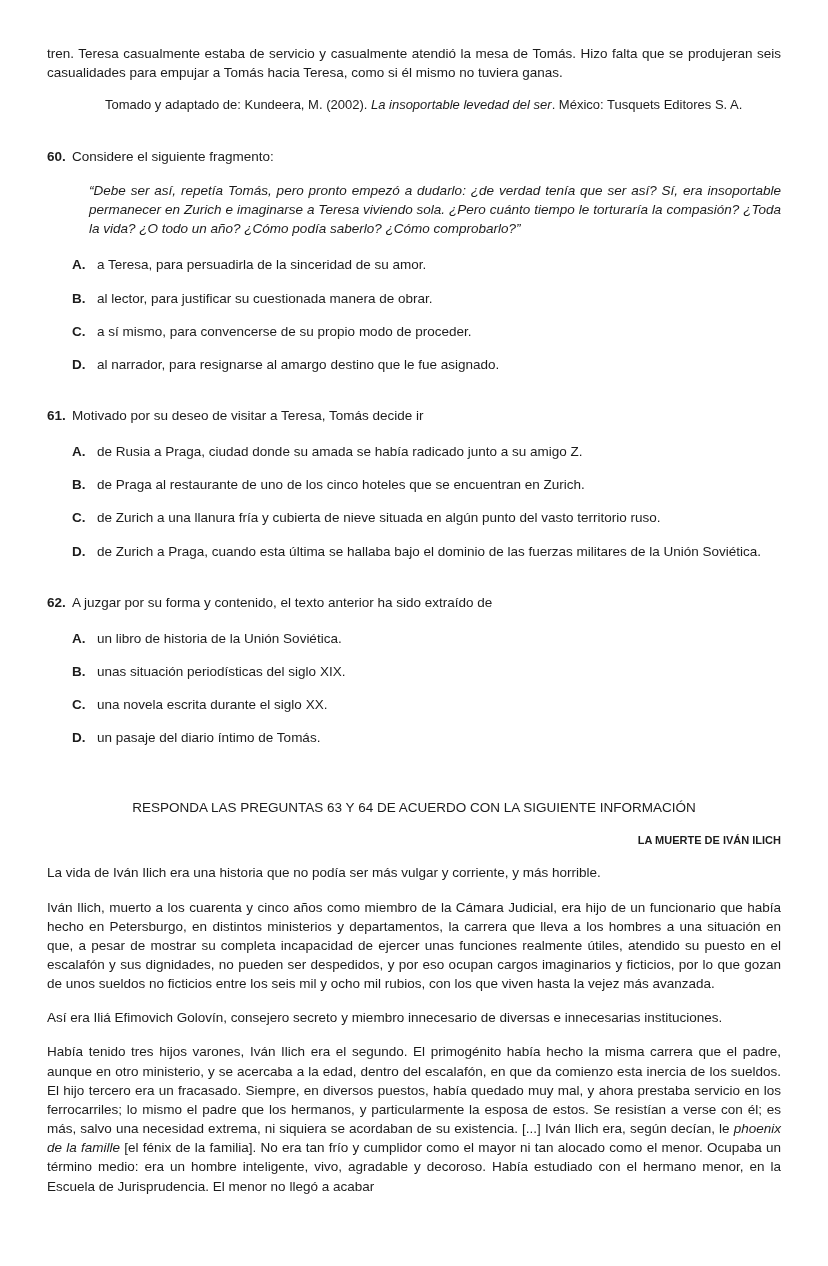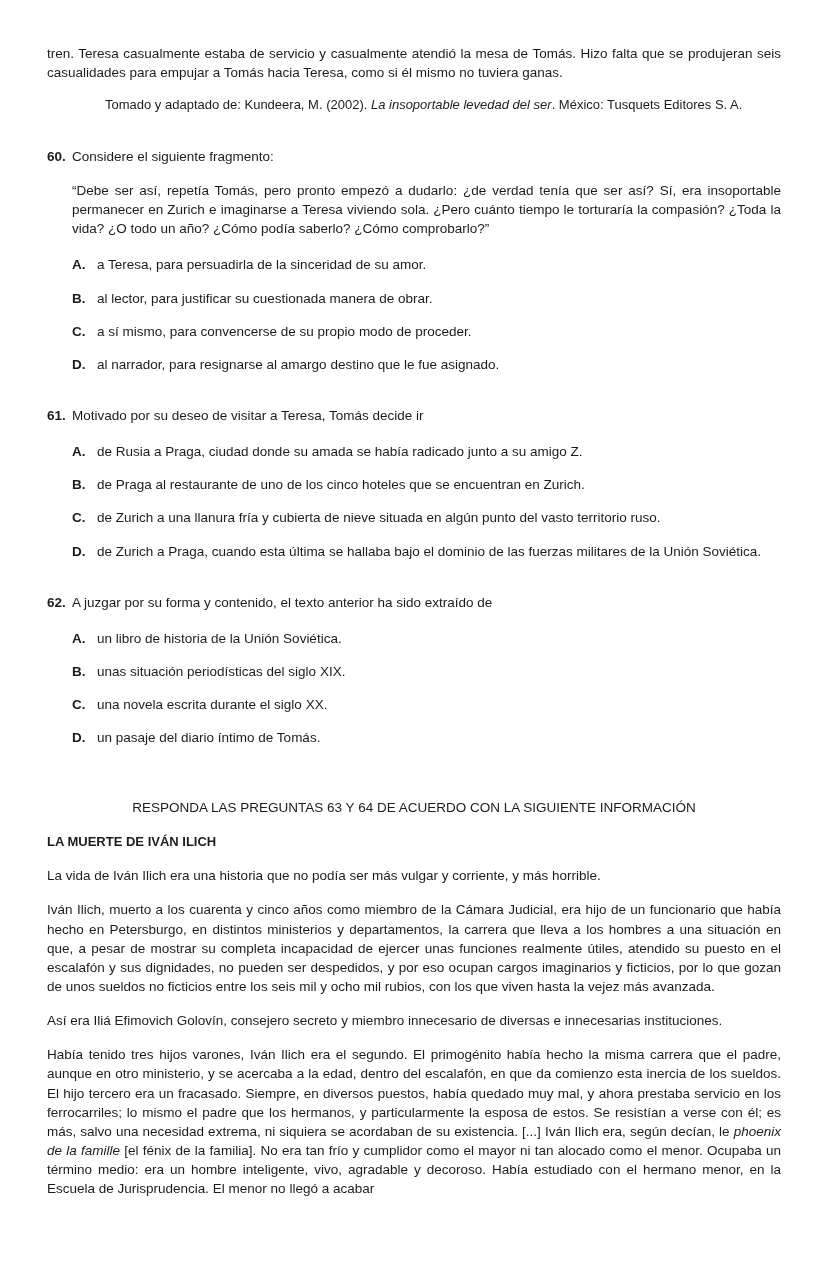--- a/index.html
+++ b/index.html
@@ -16,35 +16,35 @@
   .page { padding: 44px 47px 40px 47px; }
   .body-text { text-align: justify; }
   .citation {
     margin: 14px 0 0 58px;
     font-size: 13px;
   }
   .question { margin-top: 32px; }
   .q-row { display: flex; }
   .q-num { font-weight: bold; flex: 0 0 25px; width: 25px; }
   .q-text { flex: 1; }
-  .q-indent { margin-left: 25px; margin-top: 15px; }
+  .q-indent { margin-left: 42px; margin-top: 15px; font-style: italic; }
   .options { margin-top: 17px; margin-left: 25px; }
   .option { display: flex; margin-bottom: 14px; }
   .option:last-child { margin-bottom: 0; }
   .opt-letter { font-weight: bold; flex: 0 0 25px; width: 25px; }
   .opt-text { flex: 1; text-align: justify; }
   .section-instruction {
     text-align: center;
     font-weight: normal;
     margin-top: 50px;
   }
   .passage-title {
-    text-align: left;
+    text-align: right;
     font-weight: bold;
-    font-size: 13px;
+    font-size: 11px;
     margin-top: 16px;
   }
   .passage p { margin-top: 15px; text-align: justify; }
   i { font-style: italic; }
 </style>
 </head>
 <body>
 
 <div class="page">
 

